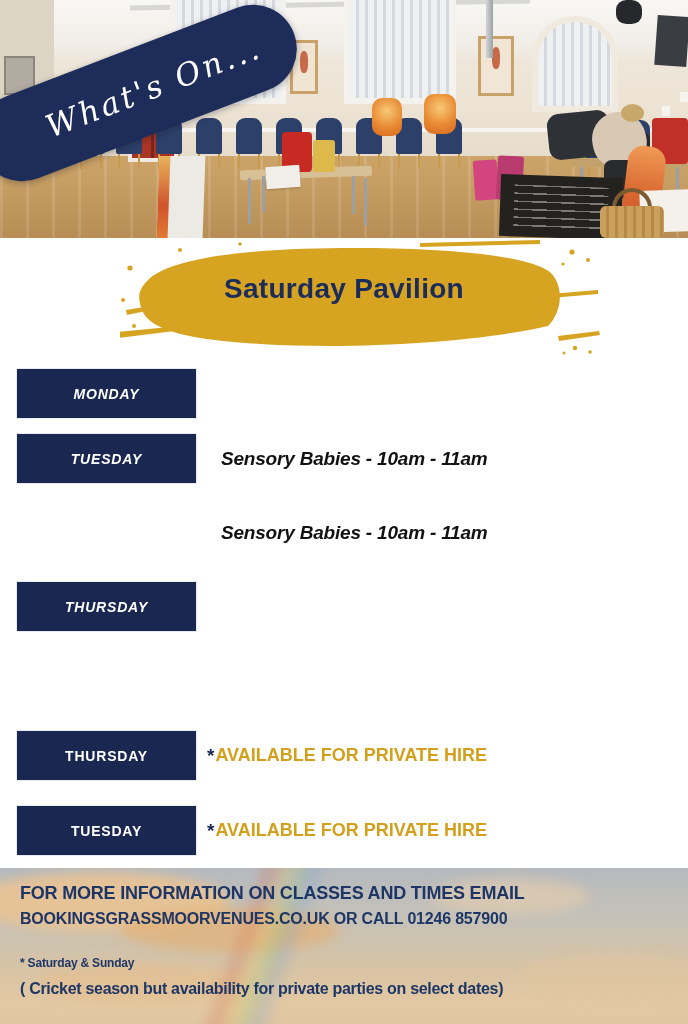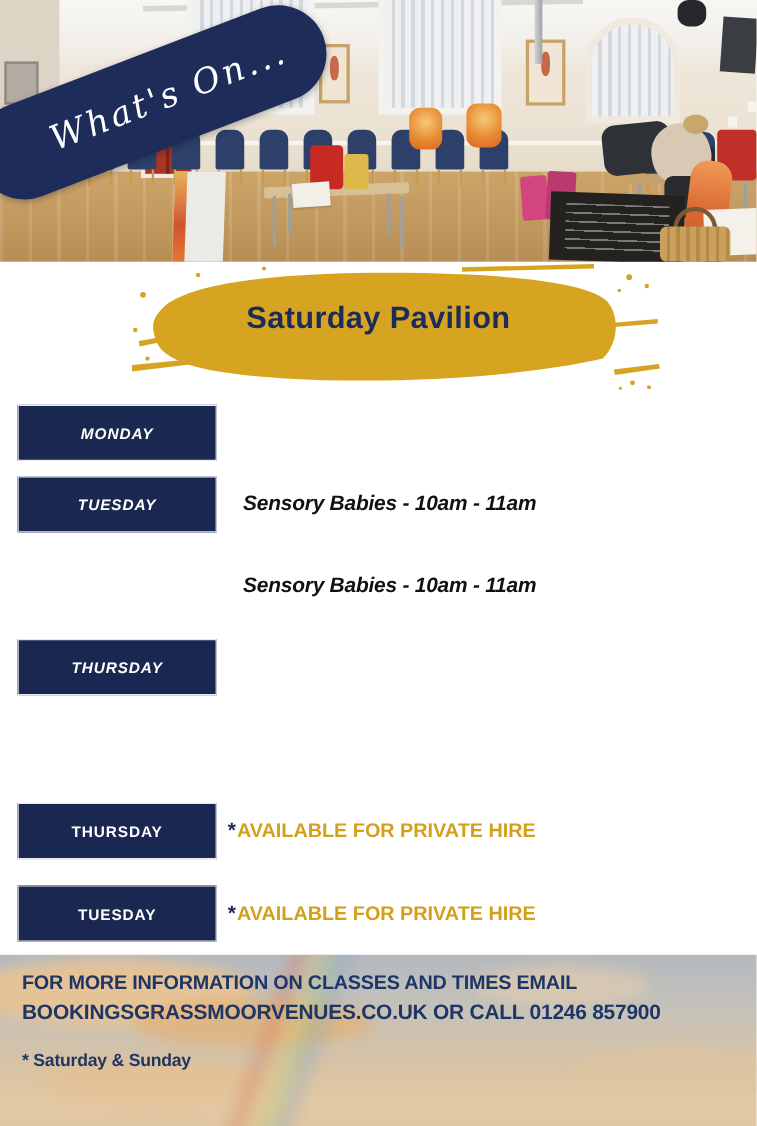--- a/index.html
+++ b/index.html
@@ -110,22 +110,22 @@
   .c3{left:430px;top:10px;width:160px;height:36px;background:rgba(240,210,170,.5);}
   .c4{left:40px;top:96px;width:200px;height:40px;background:rgba(232,190,140,.55);}
   .c5{left:520px;top:84px;width:190px;height:46px;background:rgba(226,198,160,.5);}
   .rainbow{position:absolute;left:225px;top:-50px;width:70px;height:280px;transform:rotate(20deg);
            filter:blur(4px);opacity:.65;
            background:linear-gradient(90deg,rgba(0,0,0,0) 0%,rgba(214,120,95,.5) 22%,rgba(224,198,118,.55) 42%,
                       rgba(150,200,130,.45) 62%,rgba(120,160,210,.4) 80%,rgba(0,0,0,0) 100%);}
   .f-line{position:absolute;left:20px;color:#1e3666;font-weight:bold;white-space:nowrap;z-index:3;
           letter-spacing:-0.2px;}
   .fl1{top:15px;font-size:18px;}
-  .fl2{top:42px;font-size:19px;}
-  .fn1{top:88px;font-size:16px;}
+  .fl2{top:42px;font-size:16px;}
+  .fn1{top:88px;font-size:12px;}
   .fn2{top:112px;font-size:16px;letter-spacing:-0.3px;}
 </style>
 </head>
 <body>
 
 <div class="page">
 
   <div class="photo">
     <div class="abs ceiling"></div>
     <div class="abs truss"></div>
@@ -278,15 +278,16 @@
   <div class="footer">
     <div class="cloud c1"></div>
     <div class="cloud c2"></div>
     <div class="cloud c3"></div>
     <div class="cloud c4"></div>
     <div class="cloud c5"></div>
     <div class="rainbow"></div>
     <div class="f-line fl1">FOR MORE INFORMATION ON CLASSES AND TIMES EMAIL</div>
     <div class="f-line fl2">BOOKINGSGRASSMOORVENUES.CO.UK OR CALL 01246 857900</div>
     <div class="f-line fn1">* Saturday &amp; Sunday</div>
+    <div class="f-line fn2">( Cricket season but availability for private parties on select dates)</div>
   </div>
 
 </div>
 
 </body></html>

